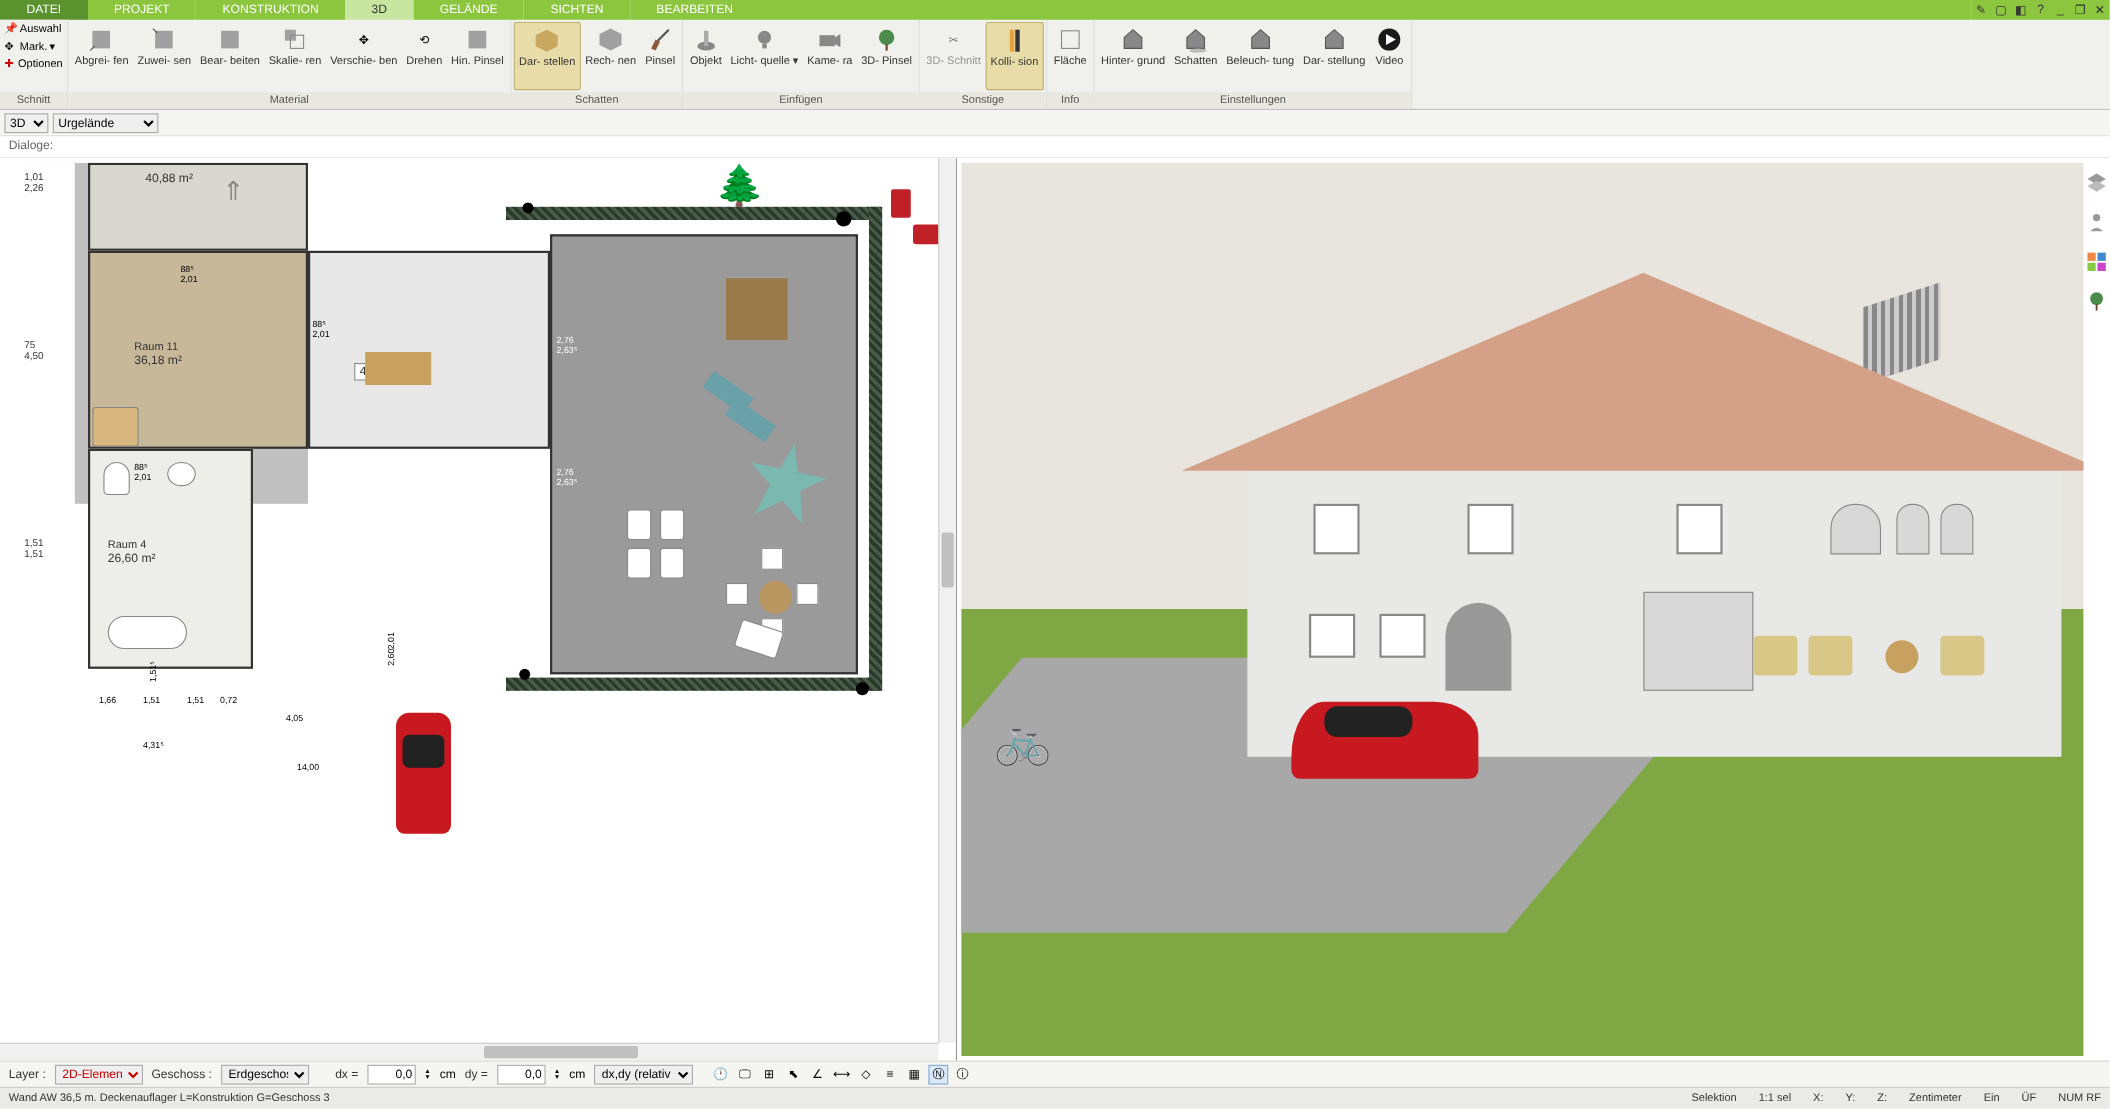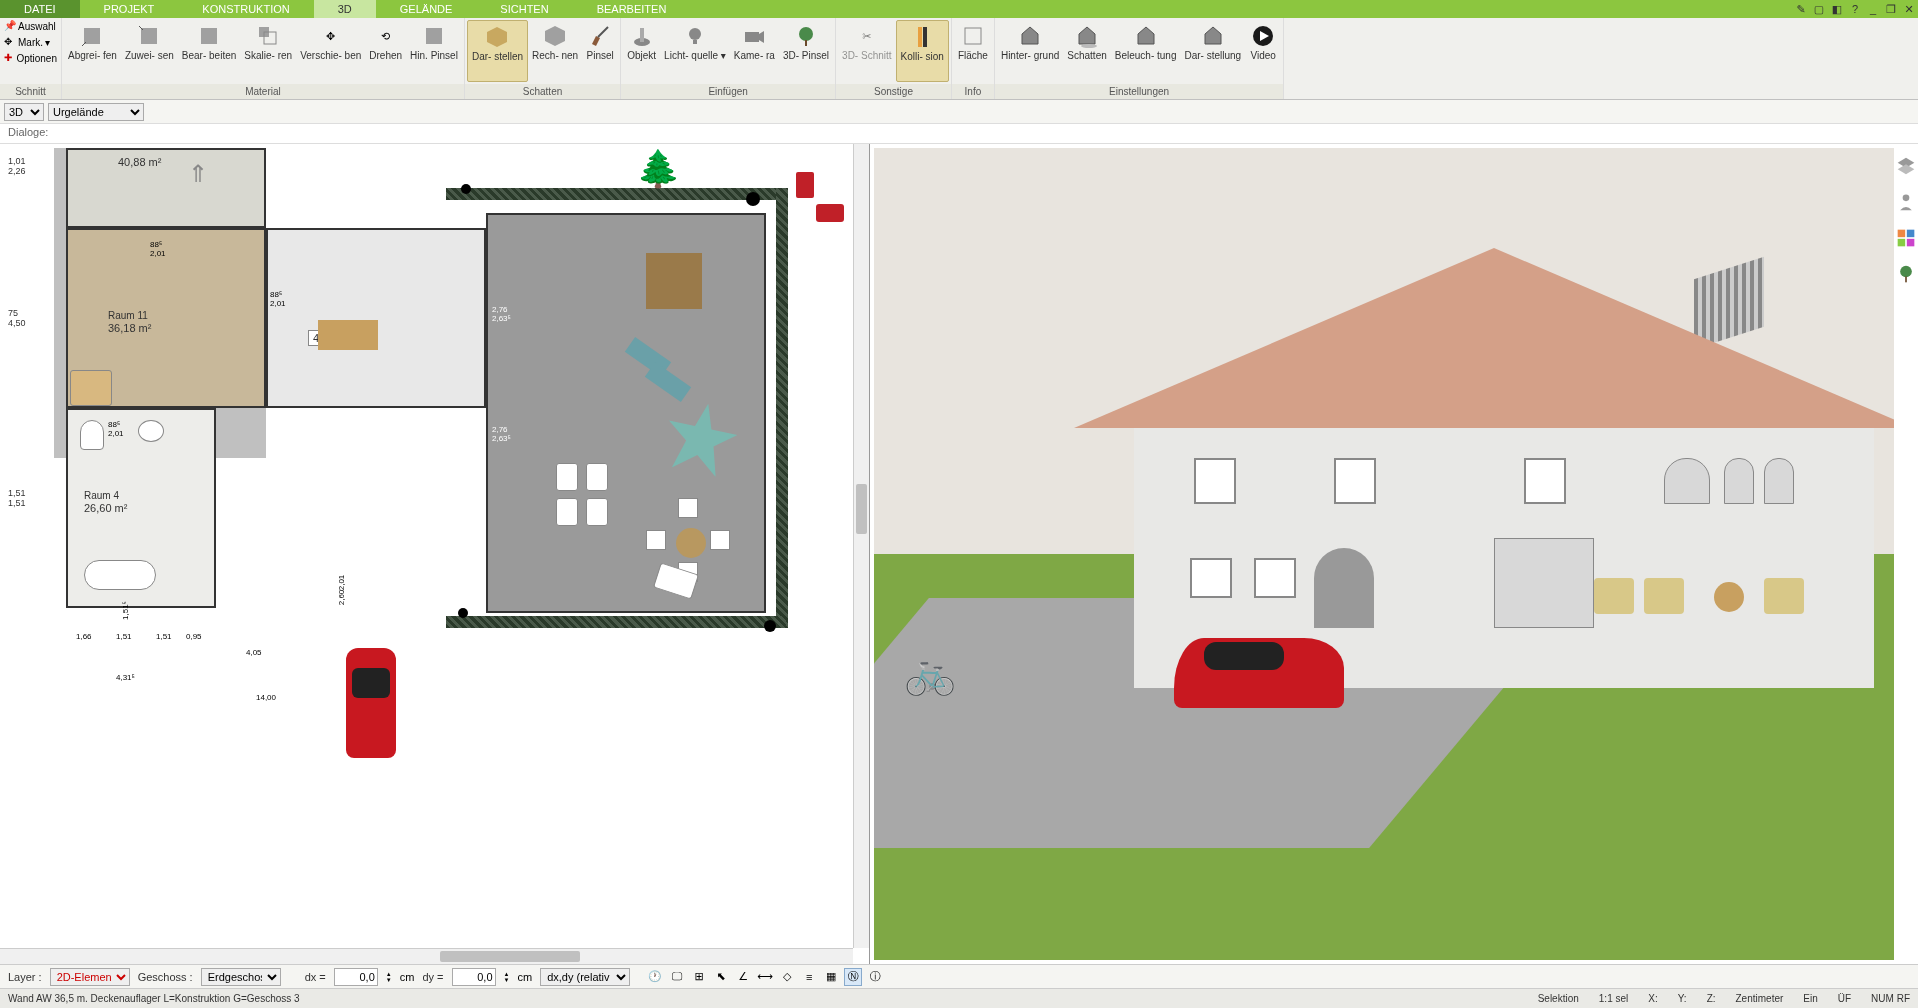--- a/index.html
+++ b/index.html
@@ -36,21 +36,21 @@
 
 
 .dialogbar { height: 20px; background: #fff; border-bottom: 1px solid #ddd; padding: 2px 8px; font-size: 11px; color: #666; }
 
 
 .content { display: flex; height: 820px; background: #fff; }
 .view2d { flex: 0 0 870px; position: relative; background: #fff; border-right: 1px solid #999; }
 .view3d { flex: 1; position: relative; background: #fff; }
 
 
-.floorplan { position: absolute; left: 6px; top: 4px; width: 860px; height: 770px; overflow: hidden; }
+.floorplan { position: absolute; left: 20px; top: 4px; width: 860px; height: 770px; overflow: hidden; }
 .ruler-v { position: absolute; left: 0; top: 0; width: 48px; height: 100%; background: #fff; font-size: 9px; color: #333; }
 .ruler-v .tick { position: absolute; left: 2px; }
 
 .room { position: absolute; border: 2px solid #333; }
 .room .label { position: absolute; font-size: 10px; color: #333; }
 .room .area { position: absolute; font-size: 11px; color: #333; font-weight: 500; }
 .room-r2 { left: 60px; top: 0; width: 200px; height: 80px; background: #d8d8d0; }
 .room-r11 { left: 60px; top: 80px; width: 200px; height: 180px; background: #c8b89a; }
 .room-r3 { left: 260px; top: 80px; width: 220px; height: 180px; background: #e8e8e8; }
 .room-r4 { left: 60px; top: 260px; width: 150px; height: 200px; background: #ededea; }
@@ -457,21 +457,21 @@
       <div style="position:absolute;left:630px;top:0;font-size:36px;color:#3a5a3a">🌲</div>
       <div style="position:absolute;left:790px;top:24px;width:18px;height:26px;background:#c02028;border-radius:2px"></div>
       <div style="position:absolute;left:810px;top:56px;width:28px;height:18px;background:#c02028;border-radius:3px"></div>
 
       <div class="driveway"></div>
       <div class="car2d"></div>
 
       <div style="position:absolute;left:70px;top:484px;font-size:8px">1,66</div>
       <div style="position:absolute;left:110px;top:484px;font-size:8px">1,51</div>
       <div style="position:absolute;left:150px;top:484px;font-size:8px">1,51</div>
-      <div style="position:absolute;left:180px;top:484px;font-size:8px">0,95</div>
+      <div style="position:absolute;left:180px;top:484px;font-size:8px">0,72</div>
       <div style="position:absolute;left:240px;top:500px;font-size:8px">4,05</div>
       <div style="position:absolute;left:110px;top:525px;font-size:8px">4,31⁵</div>
       <div style="position:absolute;left:250px;top:545px;font-size:8px">14,00</div>
       <div style="position:absolute;left:110px;top:458px;font-size:8px;transform:rotate(-90deg)">1,51⁵</div>
       <div style="position:absolute;left:328px;top:430px;font-size:8px;transform:rotate(-90deg)">2,01</div>
       <div style="position:absolute;left:328px;top:445px;font-size:8px;transform:rotate(-90deg)">2,60</div>
     </div>
     <div class="scrollbar-h">
         <div class="thumb"></div>
       </div>

